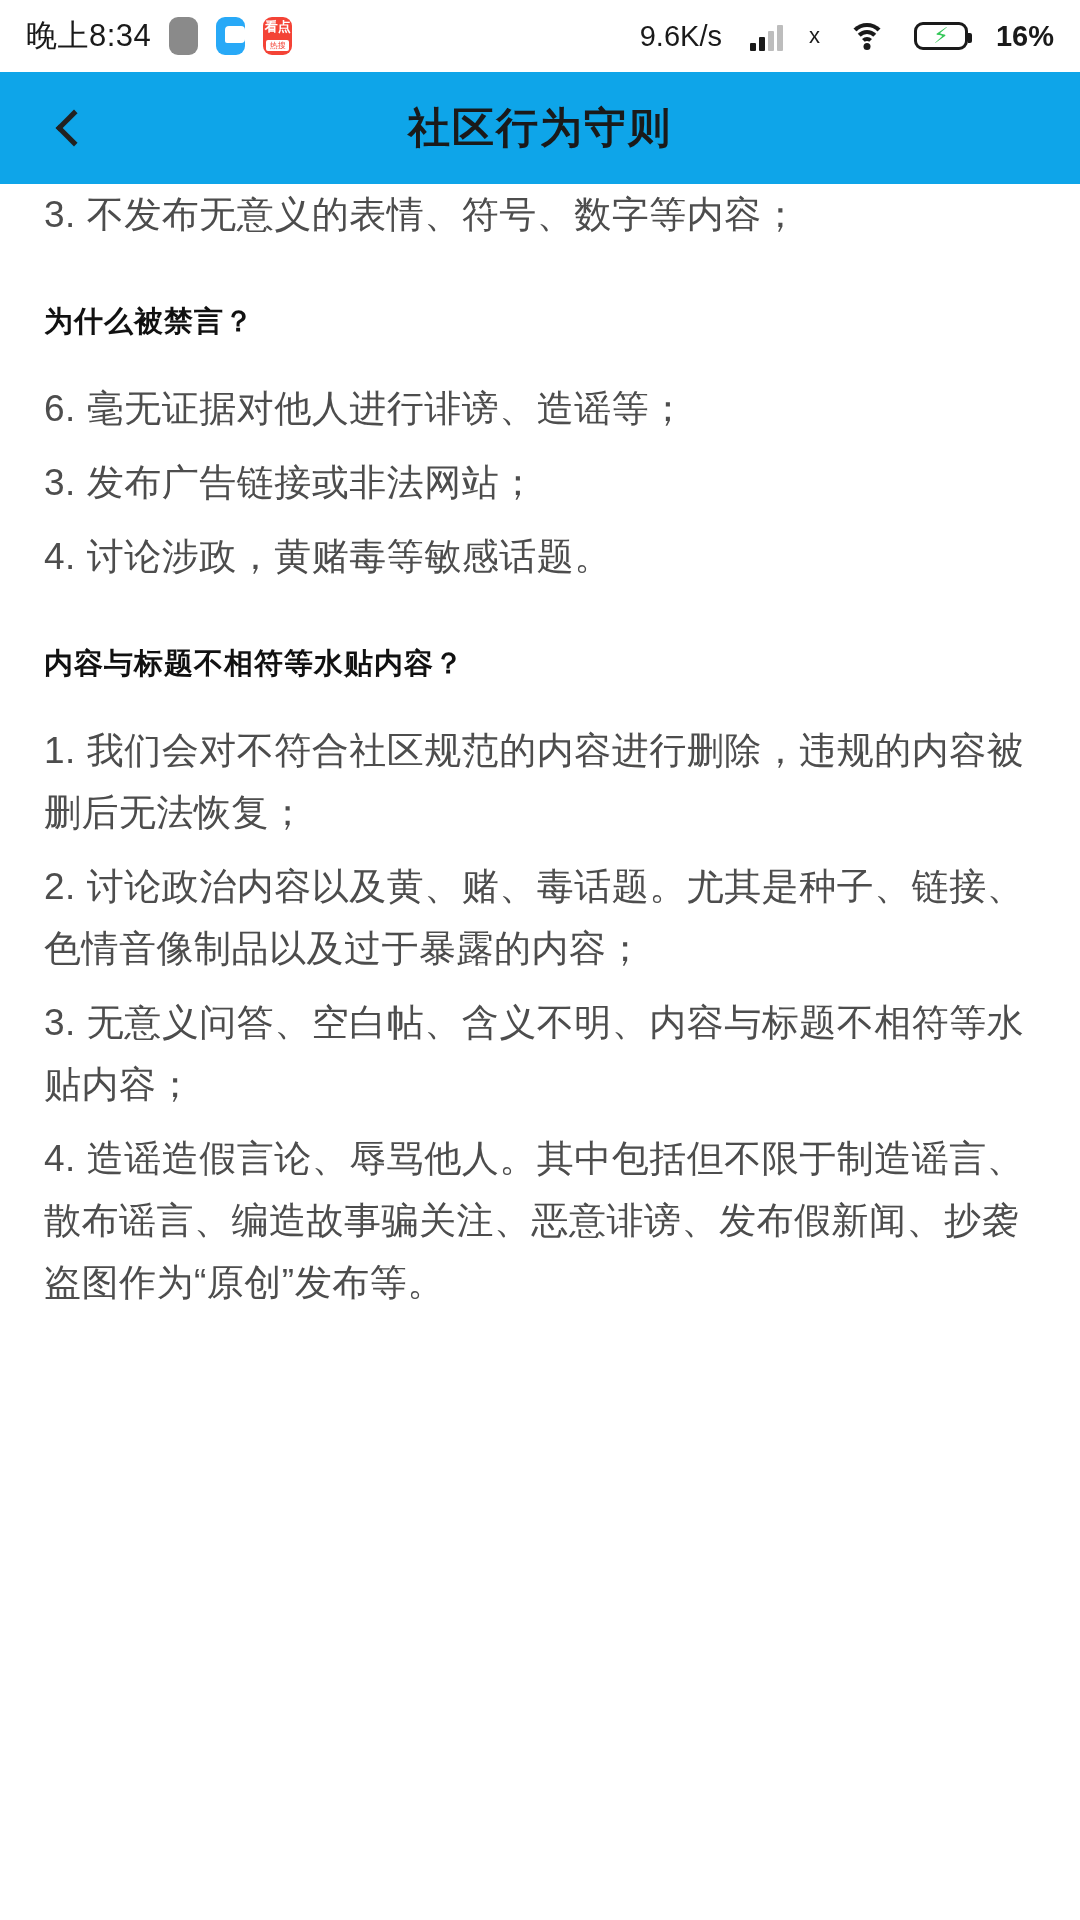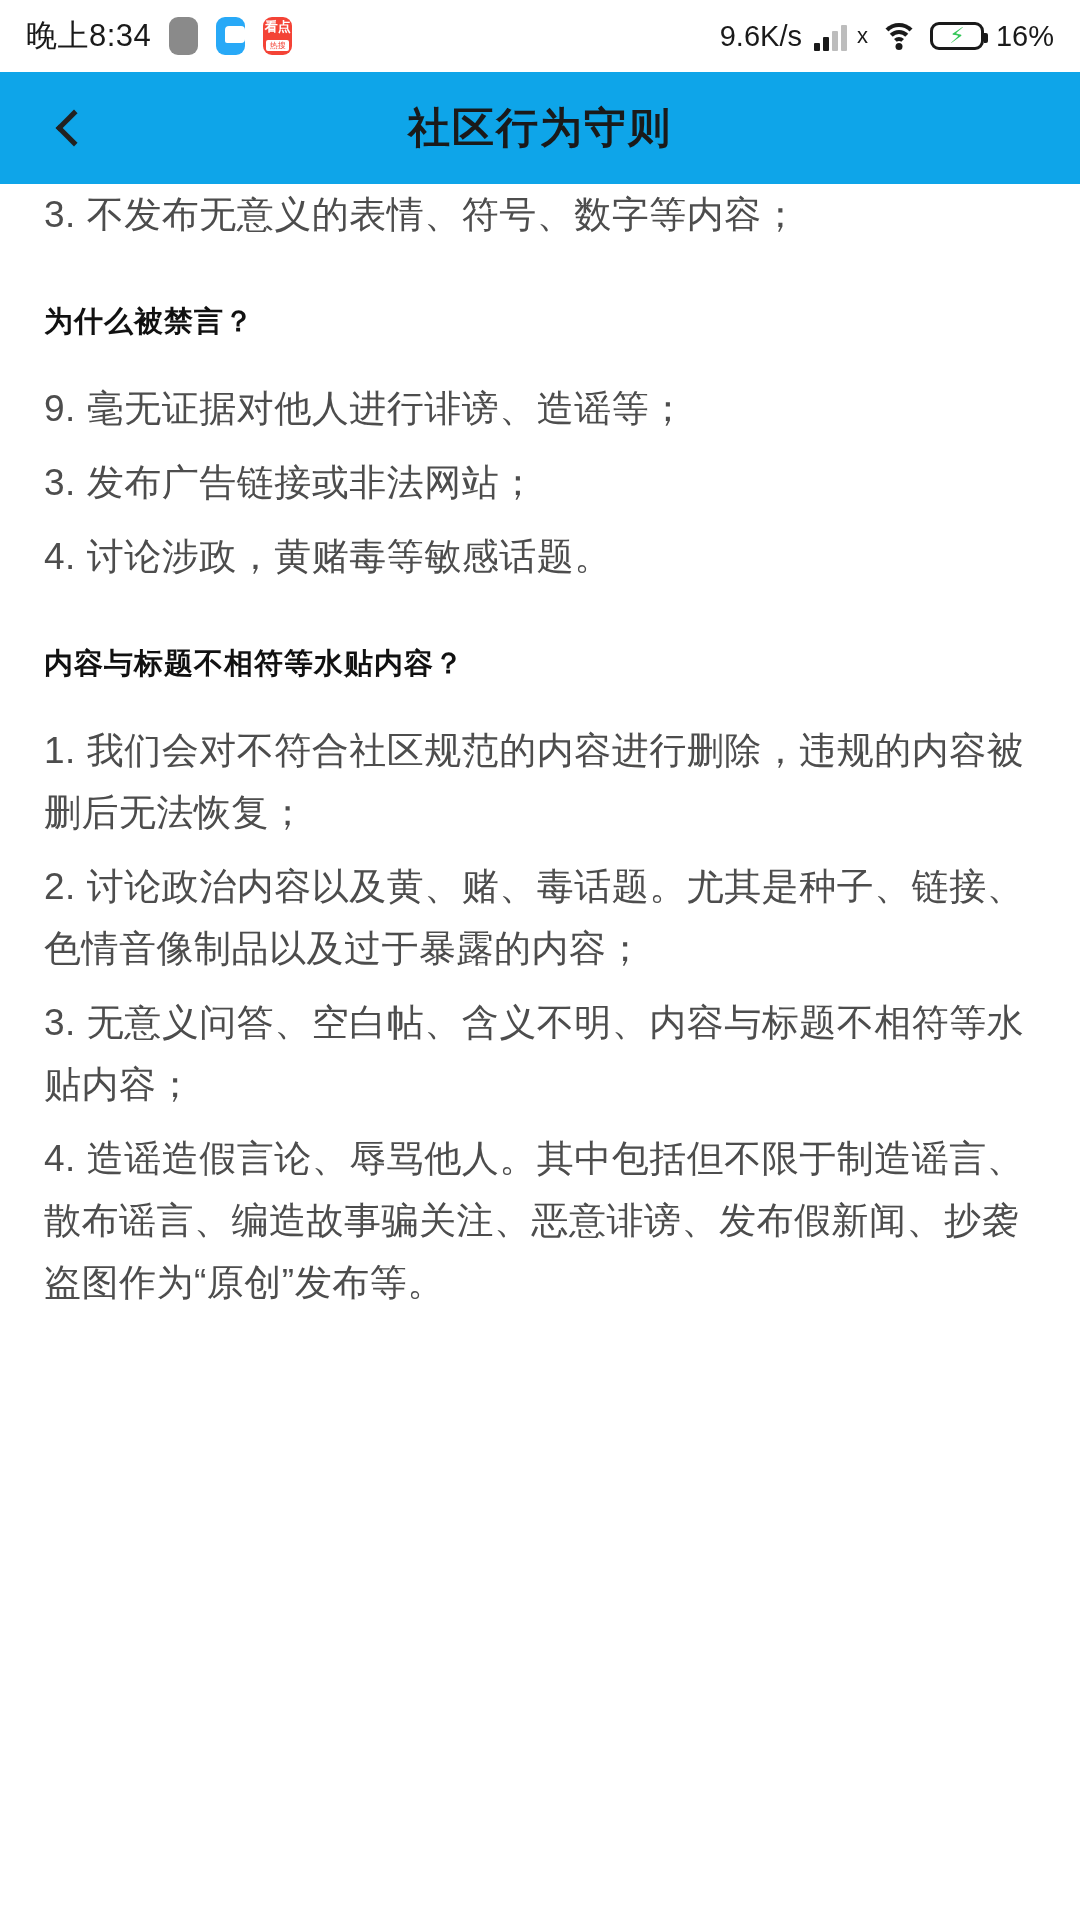--- a/index.html
+++ b/index.html
@@ -72,21 +72,21 @@
     font-size: 8px;
     color: #f44336;
     text-align: center;
     line-height: 11px;
     overflow: hidden;
   }
   .status-right {
     margin-left: auto;
     display: flex;
     align-items: center;
-    gap: 12px;
+    gap: 28px;
   }
   .net-speed {
     font-size: 29px;
     color: #1a1a1a;
     font-weight: 500;
   }
   .signal-bars {
     display: flex;
     align-items: flex-end;
     gap: 3px;
@@ -147,21 +147,21 @@
     border-radius: 0 2px 2px 0;
   }
   .battery .bolt {
     color: #35c759;
     font-size: 22px;
     line-height: 1;
   }
   .batt-pct {
     font-size: 29px;
     color: #1a1a1a;
-    font-weight: 400;
+    font-weight: 700;
     text-align: center;
   }
 
   
   .app-bar {
     height: 112px;
     display: flex;
     align-items: center;
     position: relative;
     background: #0ea5e9;
@@ -257,21 +257,21 @@
     <span class="back-chevron"></span>
   </div>
   <div class="app-title">社区行为守则</div>
 </div>
 
 <div class="content">
 
   <div id="blocks">
       <div class="para">3. 不发布无意义的表情、符号、数字等内容；</div>
       <div class="section-title">为什么被禁言？</div>
-      <div class="para">9. 毫无证据对他人进行诽谤、造谣等；</div>
+      <div class="para">6. 毫无证据对他人进行诽谤、造谣等；</div>
       <div class="para">3. 发布广告链接或非法网站；</div>
       <div class="para">4. 讨论涉政，黄赌毒等敏感话题。</div>
       <div class="section-title">内容与标题不相符等水贴内容？</div>
       <div class="para">1. 我们会对不符合社区规范的内容进行删除，违规的内容被删后无法恢复；</div>
       <div class="para">2. 讨论政治内容以及黄、赌、毒话题。尤其是种子、链接、色情音像制品以及过于暴露的内容；</div>
       <div class="para">3. 无意义问答、空白帖、含义不明、内容与标题不相符等水贴内容；</div>
       <div class="para">4. 造谣造假言论、辱骂他人。其中包括但不限于制造谣言、散布谣言、编造故事骗关注、恶意诽谤、发布假新闻、抄袭盗图作为“原创”发布等。</div>
     </div>
 </div>
 

